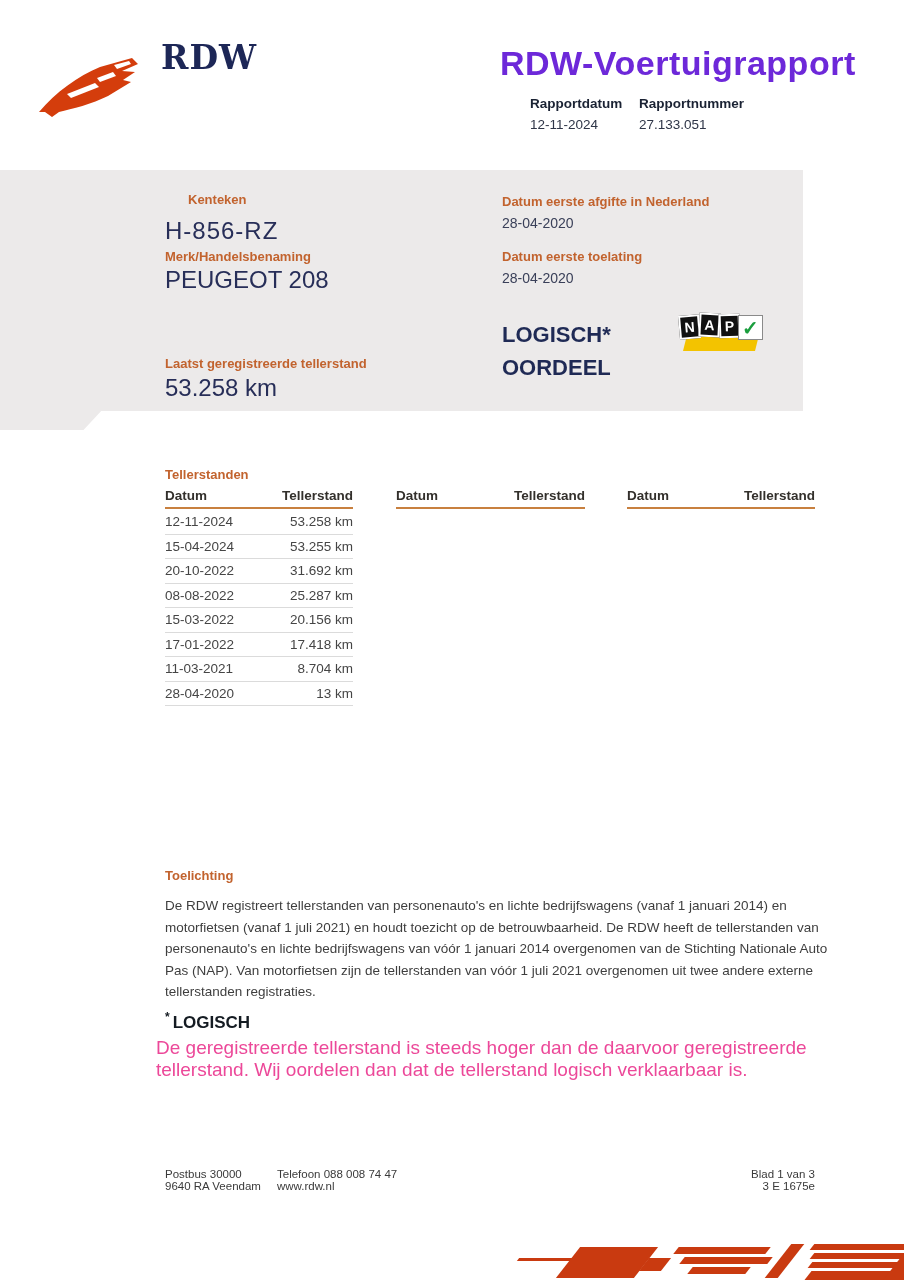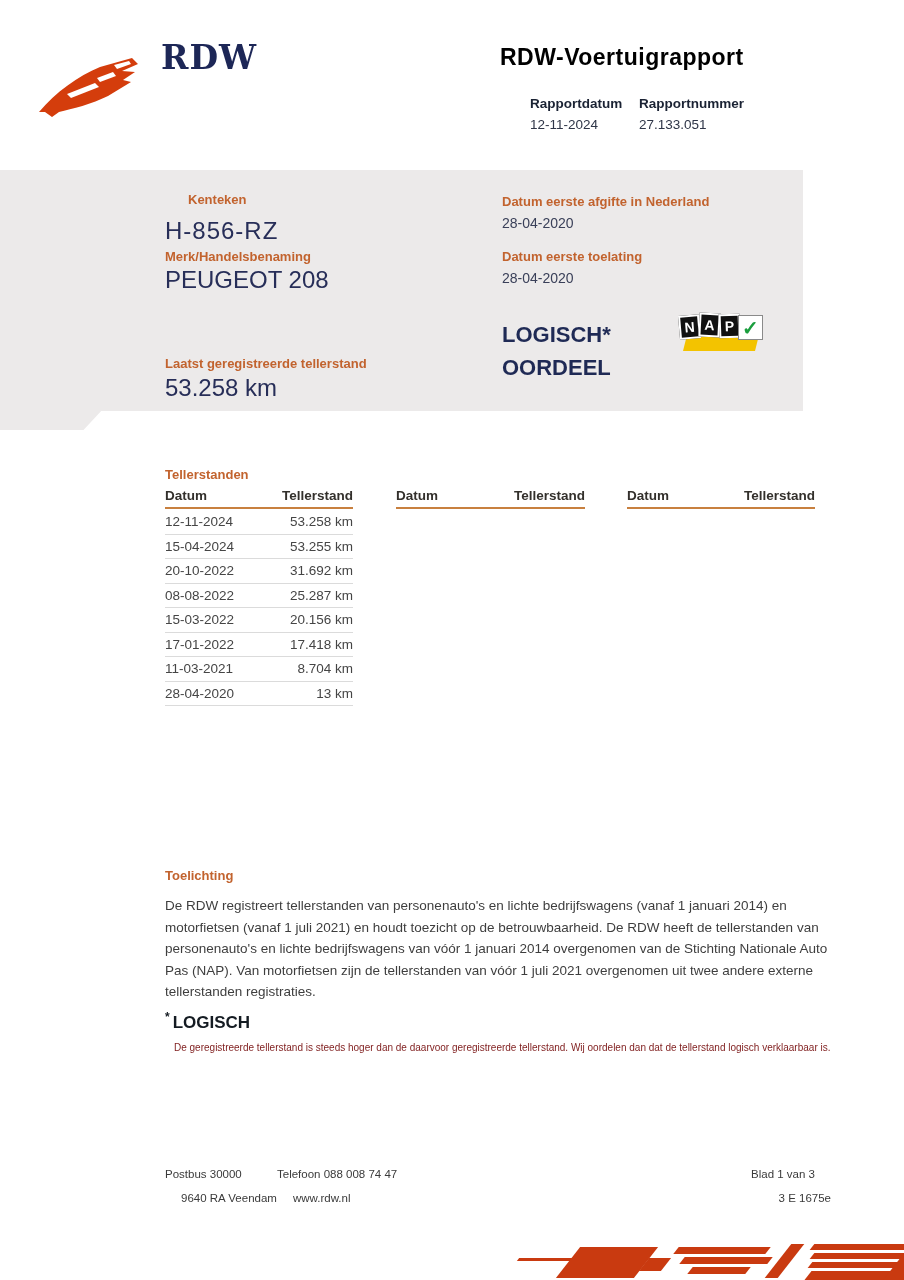--- a/index.html
+++ b/index.html
@@ -12,21 +12,21 @@
   .abs { position:absolute; }
 
   
   .wordmark {
     left:161px; top:38px;
     font-family:"DejaVu Serif", serif;
     font-size:33px; font-weight:bold; color:#1d2757; letter-spacing:1px;
   }
   .doc-title {
     left:500px; top:44px;
-    font-size:23px; font-weight:bold; color:#000000; letter-spacing:0.5px;
+    font-size:34px; font-weight:bold; color:#6d28d9; letter-spacing:0.5px;
   }
   .report-meta { left:518px; top:96px; display:flex;margin-left:12px; }
   .report-meta .col1 { width:109px; }
   .report-meta .label { font-size:13.5px; font-weight:bold; color:#1a2233; }
   .report-meta .value { margin-top:6px; font-size:13.5px; color:#2e3547; }
 
   
   .vehicle-panel {
     left:0; top:170px; width:803px; height:260px; background:#eceaea;
     clip-path: polygon(0 0, 100% 0, 100% 92.7%, 12.6% 92.7%, 10.4% 100%, 0 100%);
@@ -89,31 +89,31 @@
 
   
   .toelichting-title { left:165px; top:868px; }
   .toelichting-body {
     left:165px; top:895px; width:676px;
     font-size:13.5px; line-height:21.5px; color:#3e3e3e;
   }
   .logisch-heading { left:165px; top:1010px; font-size:17px; font-weight:bold; color:#141b22; }
   .logisch-heading .star { font-size:12px; vertical-align:7px; margin-right:3px; }
   .logisch-body {
-    left:174px; top:1037px; width:676px;
-    font-size:10px; line-height:21.5px; color:#7f1d1d;
+    left:156px; top:1037px; width:676px;
+    font-size:19px; line-height:21.5px; color:#ec4899;
   }
 
   
   .footer { left:0; top:1168px; width:904px; height:54px; font-size:11.5px; color:#3a3a3a; }
   .footer .line { position:absolute; white-space:nowrap; }
   .f-c1 { left:165px; }
   .f-c2 { left:277px; }
   .f-r { left:700px; width:115px; text-align:right; }
-  .frow2 { top:24px;margin-left:16px; }
+  .frow2 { top:12px; }
 
   
   .stripes { left:516px; top:1242px; width:388px; height:38px; overflow:hidden; }
   .stripe { position:absolute; background:#c93a10; transform:skewX(-38deg); }
   .s-hairline { left:2px; top:16px; width:60px; height:3px; }
   .s-blockA   { left:52px; top:5px; width:78px; height:31px; }
   .s-bolt     { left:128px; top:16px; width:22px; height:13px; }
   .s-b1 { left:160px; top:5px;  width:92px; height:7px; }
   .s-b2 { left:166px; top:15px; width:88px; height:7px; }
   .s-b3 { left:174px; top:25px; width:58px; height:7px; }

